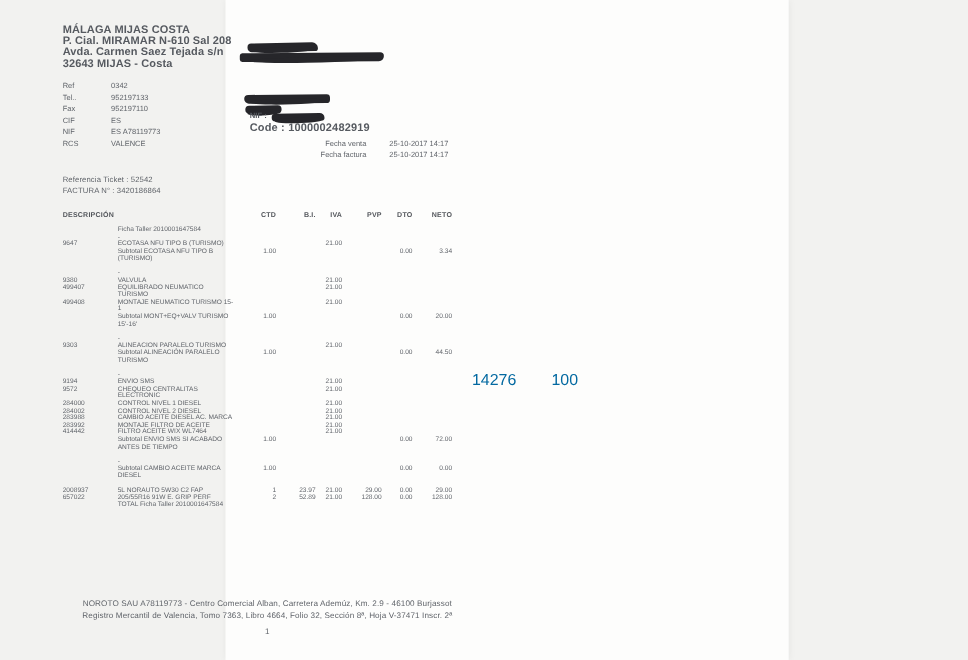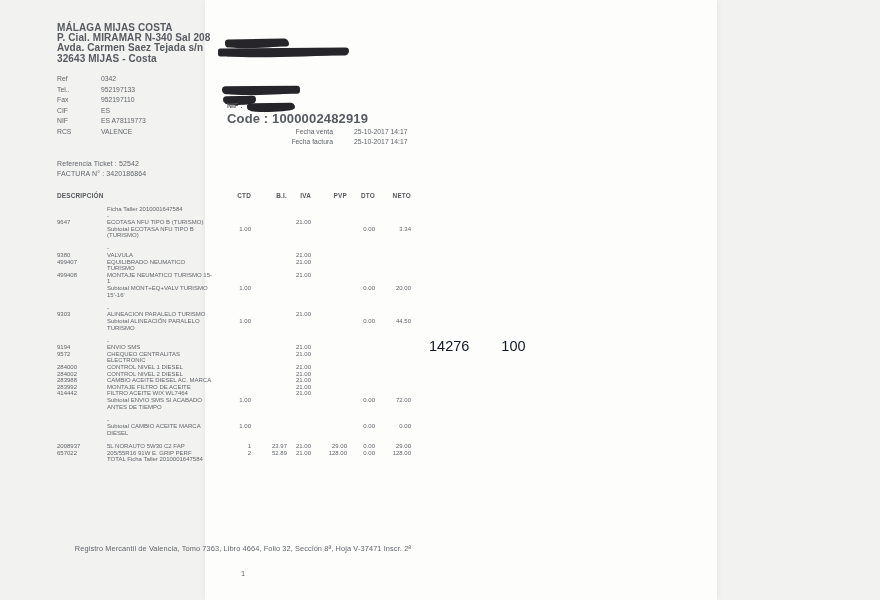--- a/index.html
+++ b/index.html
@@ -24,21 +24,21 @@
   .redact { position:absolute; background:#26262a; border-radius:4px; }
   .redact:after { content:""; position:absolute; left:6%; right:4%; top:55%; height:70%;
                   background:#26262a; border-radius:50% 40% 60% 50%; transform:rotate(-.6deg); }
   .r1 { left:430px; top:39px;  width:64px;  height:7.5px; transform:rotate(-1.2deg); border-radius:5px 8px 4px 6px; }
   .r2 { left:423px; top:47.5px; width:131px; height:7.5px; transform:rotate(-0.4deg); border-radius:4px 6px 8px 4px; }
   .r3 { left:427px; top:86px;  width:78px;  height:7.5px; transform:rotate(-0.5deg); border-radius:6px 5px 5px 7px; }
   .r4 { left:428px; top:96px;  width:33px;  height:6.5px; transform:rotate(-1deg); border-radius:5px; }
   .r5 { left:452px; top:103px; width:48px;  height:6.5px; transform:rotate(-1deg); border-radius:5px 7px 4px 5px; }
 
   .nifline { position:absolute; left:432px; top:101.5px; font-size:7px; font-weight:bold; color:#565a60; }
-  .codeline { position:absolute; left:432px; top:110.5px; font-size:13px; font-weight:bold; color:#565a60; letter-spacing:.15px; }
+  .codeline { position:absolute; left:432px; top:110.5px; font-size:10px; font-weight:bold; color:#565a60; letter-spacing:.15px; }
 
   
   .dates { position:absolute; left:470px; top:128px; font-size:6.8px; }
   .date-row { height:10px; white-space:nowrap; }
   .date-label { display:inline-block; width:68px; text-align:right; }
   .date-value { display:inline-block; margin-left:19px; }
 
   
   .refblock { position:absolute; left:262px; top:159px; font-size:7px; line-height:9.6px; letter-spacing:.1px; }
 
@@ -54,34 +54,34 @@
   .c-code { text-align:left; padding-right:4px; }
   .c-desc { text-align:left; padding-right:6px; }
   .c-ctd,.c-bi,.c-iva,.c-pvp,.c-dto,.c-neto { text-align:right; }
 
   
   .footer { position:absolute; left:249px; top:543px; width:398px; text-align:center;
             font-size:7.4px; line-height:11px; letter-spacing:.1px; }
   .pageno { position:absolute; left:249px; top:569px; width:398px; text-align:center; font-size:7.4px; }
 
   
-  .annotation { position:absolute; left:429px; top:338px; font-size:14.5px; color:#0f172a; }
+  .annotation { position:absolute; left:429px; top:338px; font-size:14.5px; color:#0369a1; }
   .annotation .a2 { margin-left:28px; }
 </style>
 </head>
 <body>
 
 <div class="canvas">
   <div class="paper"></div>
 
   <div class="scan">
 
     <div class="company">
       <div>MÁLAGA MIJAS COSTA</div>
-      <div>P. Cial. MIRAMAR N-340 Sal 208</div>
+      <div>P. Cial. MIRAMAR N-610 Sal 208</div>
       <div>Avda. Carmen Saez Tejada s/n</div>
       <div>32643 MIJAS - Costa</div>
     </div>
 
     <div class="infoblock">
       <div class="info-row">
         <span class="info-label">Ref</span><span>0342</span>
       </div>
       <div class="info-row">
         <span class="info-label">Tel..</span><span>952197133</span>
@@ -403,20 +403,21 @@
             <span class="c-bi"></span>
             <span class="c-iva"></span>
             <span class="c-pvp"></span>
             <span class="c-dto"></span>
             <span class="c-neto"></span>
           </div>
         </div>
       </div>
 
     <div class="footer">
+      <div>NOROTO SAU A78119773 - Centro Comercial Alban, Carretera  Ademúz, Km. 2.9 - 46100 Burjassot</div>
       <div>Registro Mercantil de Valencia, Tomo 7363, Libro 4664, Folio 32, Sección 8ª, Hoja V-37471 Inscr. 2ª</div>
     </div>
     <div class="pageno">1</div>
   </div>
 
   <div class="annotation">
     <span>14276</span>
     <span class="a2">100</span>
   </div>
 </div>

